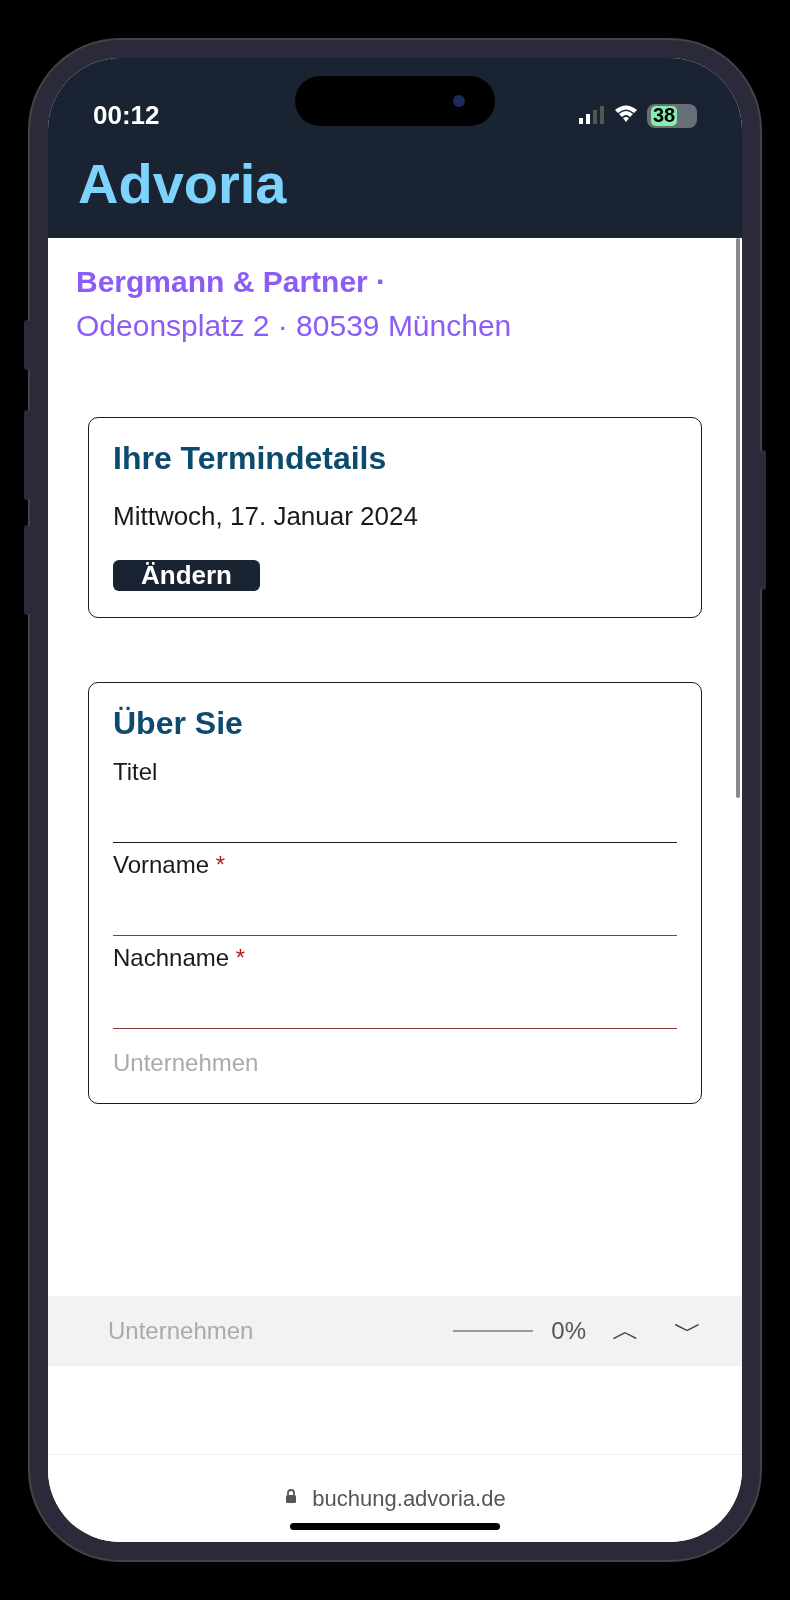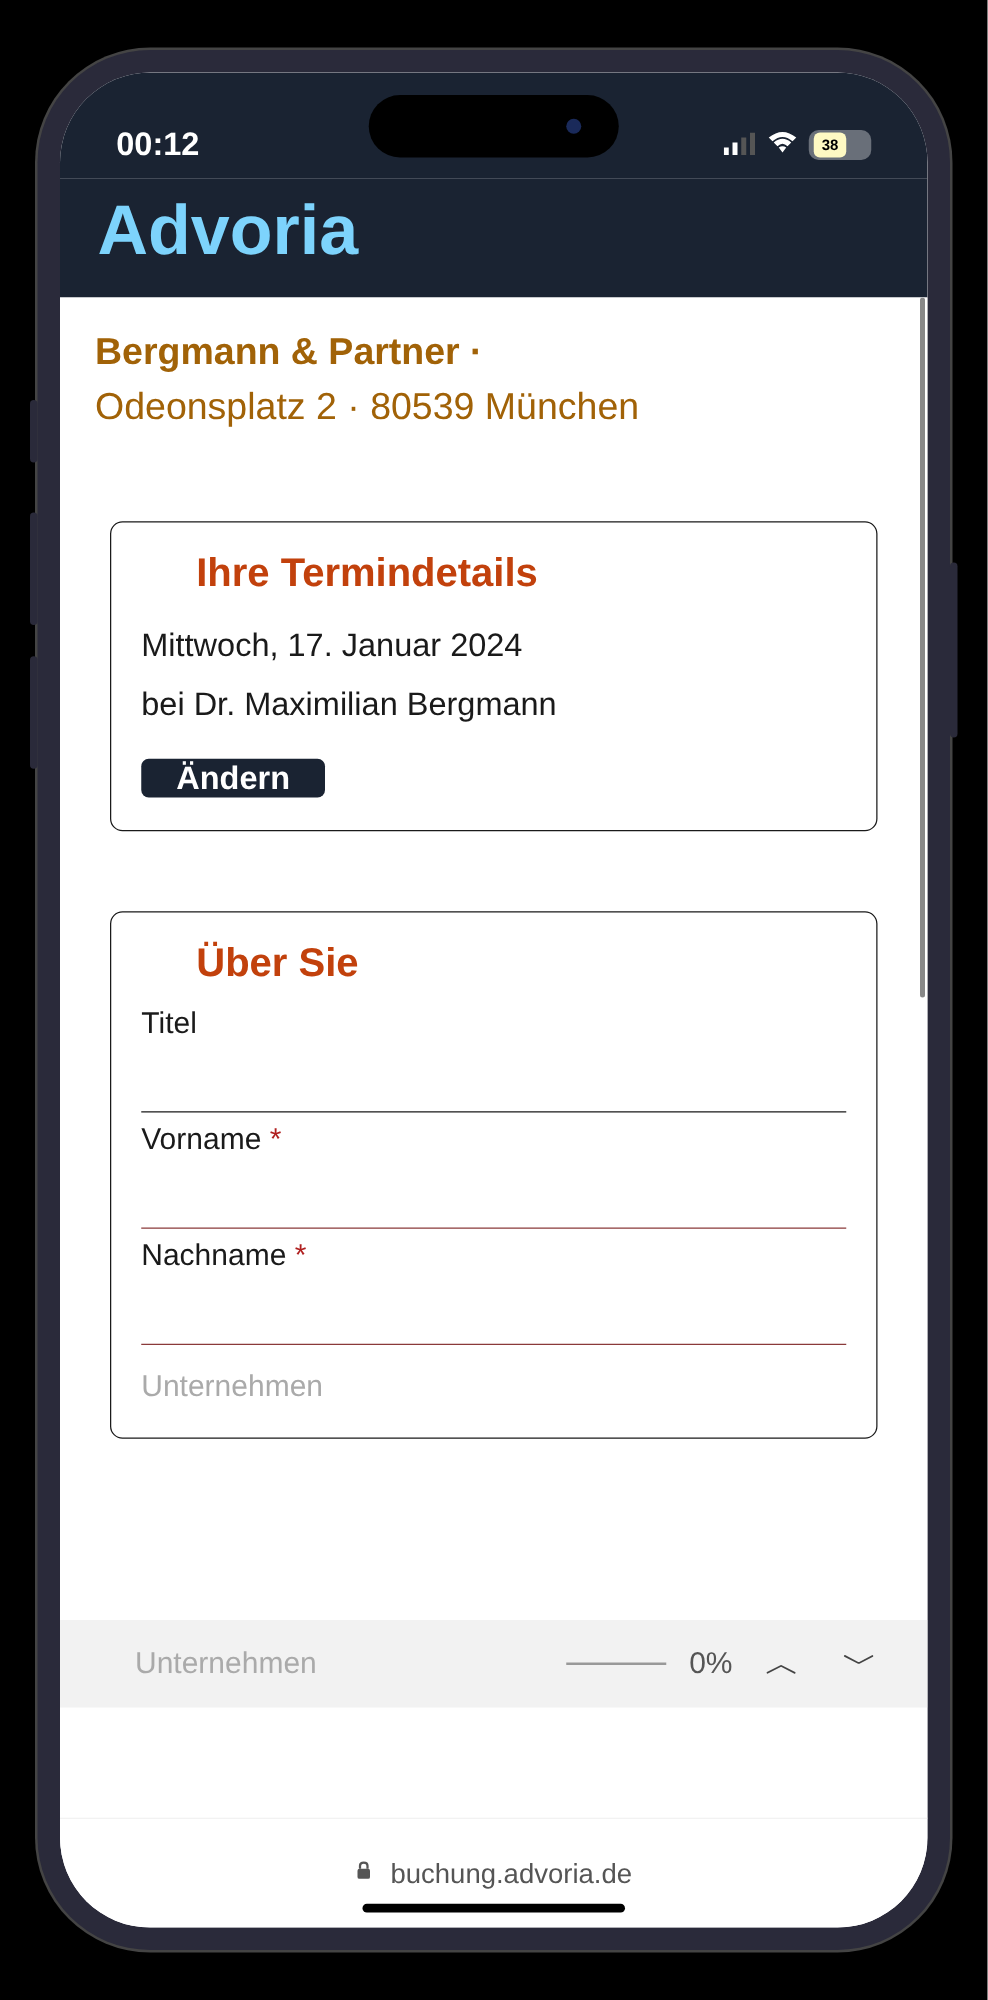--- a/index.html
+++ b/index.html
@@ -70,28 +70,28 @@
       display: inline-flex;
       align-items: center;
       background: rgba(255,255,255,0.35);
       border-radius: 8px;
       padding: 2px 4px;
       height: 24px;
       width: 50px;
       position: relative;
     }
     .battery-fill {
-      background: #fef9c3;
+      background: #86efac;
       height: 100%;
       border-radius: 5px;
       width: 38%;
       display: flex;
       align-items: center;
       justify-content: center;
-      font-size: 12px;
+      font-size: 20px;
       font-weight: 700;
       color: #000;
       min-width: 26px;
     }
     .app-header {
       background: #1a2332;
       color: #7dd3fc;
       padding: 8px 30px 22px;
       font-size: 56px;
       font-weight: 700;
@@ -108,35 +108,34 @@
       top: 0;
       width: 4px;
       height: 560px;
       background: #888;
       border-radius: 2px;
     }
     .company-info {
       padding: 22px 28px 40px;
       font-size: 30px;
       line-height: 1.45;
-      color: #a16207;
+      color: #8b5cf6;
     }
     .company-name { font-weight: 700; }
     .card {
       margin: 30px 40px;
       border: 1.5px solid #1a1a1a;
       border-radius: 10px;
       padding: 22px 24px 26px;
     }
     .card-title {
       font-size: 32px;
       font-weight: 700;
       margin-bottom: 16px;
-      color: #c2410c;
-      margin-left: 44px;
+      color: #0c4a6e;
     }
     .detail-line {
       font-size: 26px;
       line-height: 1.8;
       color: #1a1a1a;
     }
     .change-btn {
       background: #1a2332;
       color: #fff;
       border: none;
@@ -266,21 +265,20 @@
       <div class="scroll-indicator"></div>
 
       <div class="company-info">
         <span class="company-name">Bergmann &amp; Partner</span><span class="company-name"> ·</span><br>
         <span>Odeonsplatz 2 · 80539 München</span>
       </div>
 
       <div class="card">
         <div class="card-title">Ihre Termindetails</div>
         <div class="detail-line">Mittwoch, 17. Januar 2024</div>
-        <div class="detail-line">bei Dr. Maximilian Bergmann</div>
         <button class="change-btn">Ändern</button>
       </div>
 
       <div class="card card-form">
         <div class="card-title">Über Sie</div>
 
         <div class="form-field">
           <label class="field-label">Titel</label>
           <input class="field-input" type="text" style="">
         </div>

